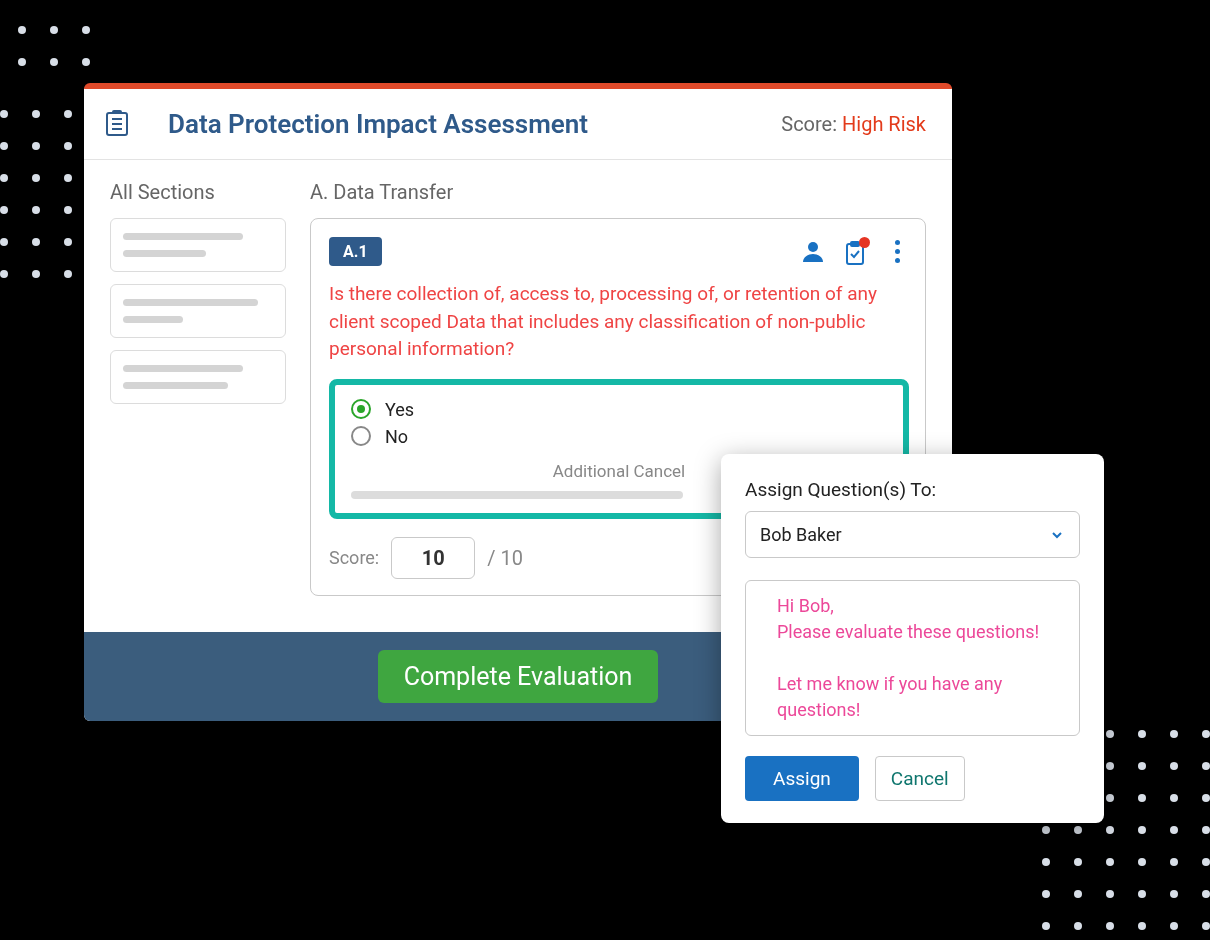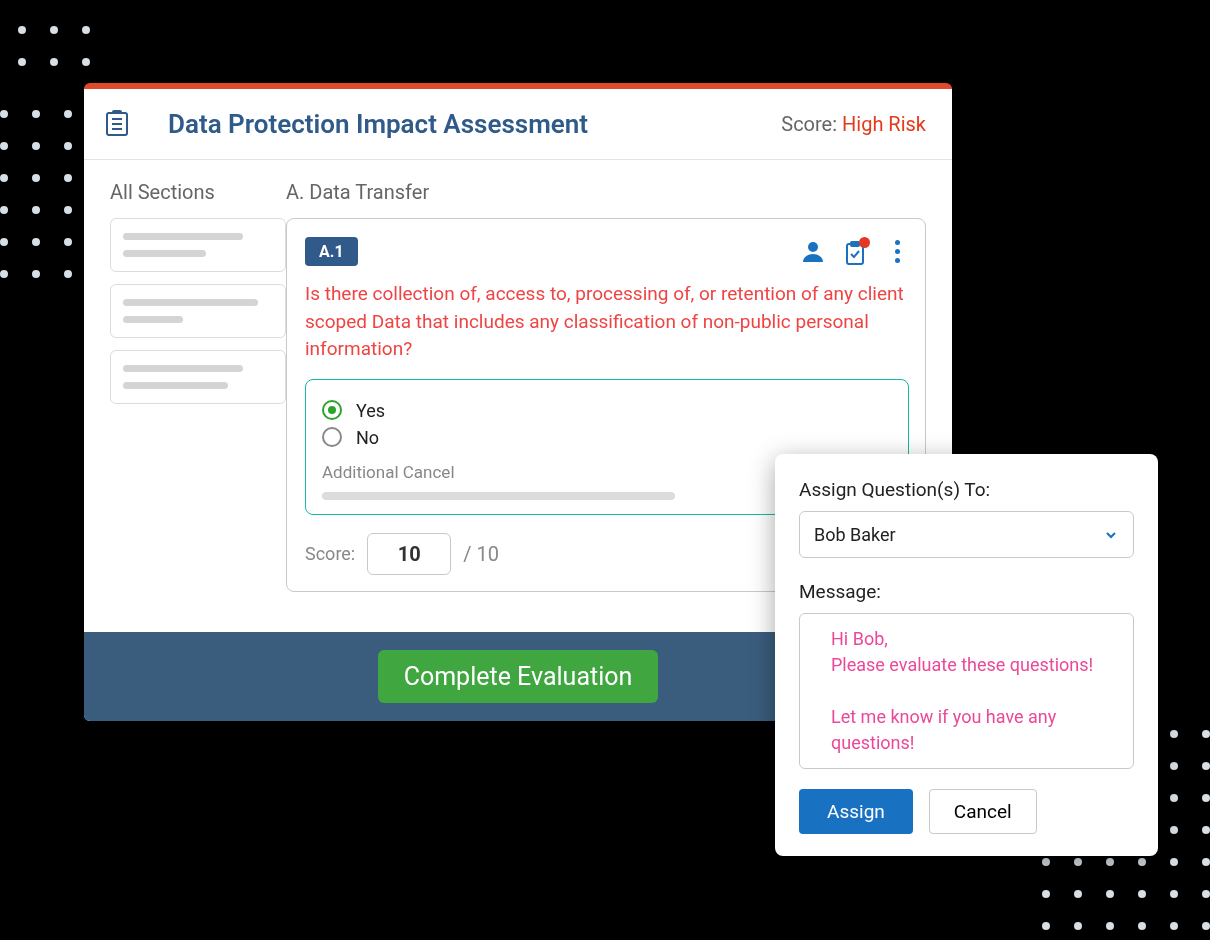--- a/index.html
+++ b/index.html
@@ -42,21 +42,21 @@
     width: 22px; height: 24px; border: 2px solid #2f5a8a; border-radius: 3px;
     margin-right: 12px; position: relative; flex: 0 0 auto;
   }
   .hdr-icon::before { content:""; position:absolute; top:-4px; left:4px; right:4px; height:4px; background:#2f5a8a; border-radius:2px 2px 0 0; }
   .hdr-icon .lines { position:absolute; inset:4px 4px; }
   .hdr-icon .lines span { display:block; height:2px; background:#2f5a8a; margin-bottom:3px; }
   .hdr-title { color:#2f5a8a; font-size:26px; font-weight:600; flex:1; }
   .hdr-score { color:#666; font-size:20px; }
   .hdr-score-val { color:#e33b1b; font-weight:400;margin-top:20px; }
 
-  .card-body { flex:1; padding: 20px 26px 0 26px; display:flex; }
+  .card-body { flex:1; padding: 20px 26px 0 26px; display:flex; gap: 24px; }
 
   .col-left { width: 176px; }
   .sec-label { color:#666; font-size:20px; margin-bottom: 14px; }
   .sec-item {
     border:1px solid #dcdcdc; border-radius:6px;
     padding:14px 12px; margin-bottom: 12px;
   }
   .sec-item .bar { height:7px; background:#d4d4d4; border-radius:4px; }
   .sec-item .bar + .bar { margin-top:10px; }
   .bar.w90{width:80%} .bar.w60{width:55%} .bar.w70{width:70%} .bar.w40{width:40%} .bar.w95{width:90%}
@@ -74,21 +74,21 @@
   .q-icons { margin-left:auto; display:flex; align-items:center; gap:18px; }
   .icn { width:24px; height:24px; position:relative; }
   .person-icon svg { display:block; }
   .clip-icon svg { display:block; }
   .clip-icon .reddot { position:absolute; top:-3px; right:-3px; width:11px; height:11px; background:#e53524; border-radius:50%; }
   .dots3 { display:flex; flex-direction:column; gap:4px; align-items:center; justify-content:center; padding:0 4px;}
   .dots3 span { width:5px; height:5px; background:#1971c2; border-radius:50%; }
 
   .q-text { color:#ef4444; font-size:19px; line-height:1.45; margin-bottom:16px; }
 
-  .ans-box { border:1px solid #14b8a6; border-radius:8px; padding:14px 16px 14px 16px; }
+  .ans-box { border:6px solid #14b8a6; border-radius:8px; padding:8px 16px 14px 16px;text-align:center; }
   .radio-row { display:flex; align-items:center; gap:14px; margin:6px 0; cursor:pointer; }
   .radio {
     width:20px; height:20px; border:2px solid #888; border-radius:50%; position:relative;
   }
   .radio.sel { border-color:#2aa52a; }
   .radio.sel::after { content:""; position:absolute; inset:4px; background:#2aa52a; border-radius:50%; }
   .radio-label { font-size:18px; color:#222; }
 
   .ac-label { color:#888; font-size:17px; margin-top:14px; }
   .ac-bar { height:8px; background:#dcdcdc; border-radius:4px; margin-top:10px; width:62%; }
@@ -106,21 +106,21 @@
     border-radius:0 0 6px 6px;
   }
   .btn-complete {
     background:#3fa640; color:#fff; border:none; font-size:25px;
     padding:12px 26px; border-radius:6px; cursor:pointer;
     font-family:inherit;
   }
 
   
   .popover {
-    position:absolute; top:454px; left:775px;
+    position:absolute; top:454px; left:721px;
     width:383px; background:#fff; border-radius:8px;
     box-shadow:0 6px 26px rgba(0,0,0,0.35);
     padding:24px 24px 22px 24px;
   }
   .pop-label { font-size:19px; font-weight:400; color:#222; margin-bottom:10px; }
   .pop-select {
     border:1px solid #c9c9c9; border-radius:6px; padding:12px 14px;
     display:flex; align-items:center; margin-bottom:22px; cursor:pointer;
   }
   .pop-select-val { flex:1; font-size:18px; color:#222; }
@@ -129,22 +129,22 @@
     border:1px solid #c9c9c9; border-radius:6px; padding:12px 31px;
     font-size:18px; color:#ec4899; line-height:1.45; min-height:150px;
     white-space:pre-wrap; margin-bottom:20px;
   }
   .pop-buttons { display:flex; gap:16px; }
   .btn-assign {
     background:#1971c2; color:#fff; border:none; font-size:19px;
     padding:10px 28px; border-radius:4px; cursor:pointer; font-family:inherit;
   }
   .btn-cancel {
-    background:#fff; color:#000000; border:1px solid #c9c9c9; font-size:19px;
-    padding:10px 24px; border-radius:4px; cursor:pointer; font-family:inherit;
+    background:#fff; color:#0f766e; border:1px solid #c9c9c9; font-size:19px;
+    padding:10px 15px; border-radius:4px; cursor:pointer; font-family:inherit;
   }
 </style>
 </head>
 <body>
 
 <div class="dotgrid dg-tl">
     <div class="dot"></div>
     <div class="dot"></div>
     <div class="dot"></div>
     <div class="dot"></div>
@@ -309,21 +309,20 @@
 <div class="popover">
   <div class="pop-label">Assign Question(s) To:</div>
   <div class="pop-select">
     <div class="pop-select-val">Bob Baker</div>
     <div class="chev">
       <svg width="16" height="16" viewBox="0 0 24 24" fill="none" stroke="#1971c2" stroke-width="3">
           <path d="M6 9l6 6 6-6"></path>
         </svg>
     </div>
   </div>
-  <div class="pop-label">Message:</div>
   <div class="pop-textarea">Hi Bob,
 Please evaluate these questions!
 
 Let me know if you have any questions!</div>
   <div class="pop-buttons">
     <button class="btn-assign">Assign</button>
     <button class="btn-cancel">Cancel</button>
   </div>
 </div>
 

